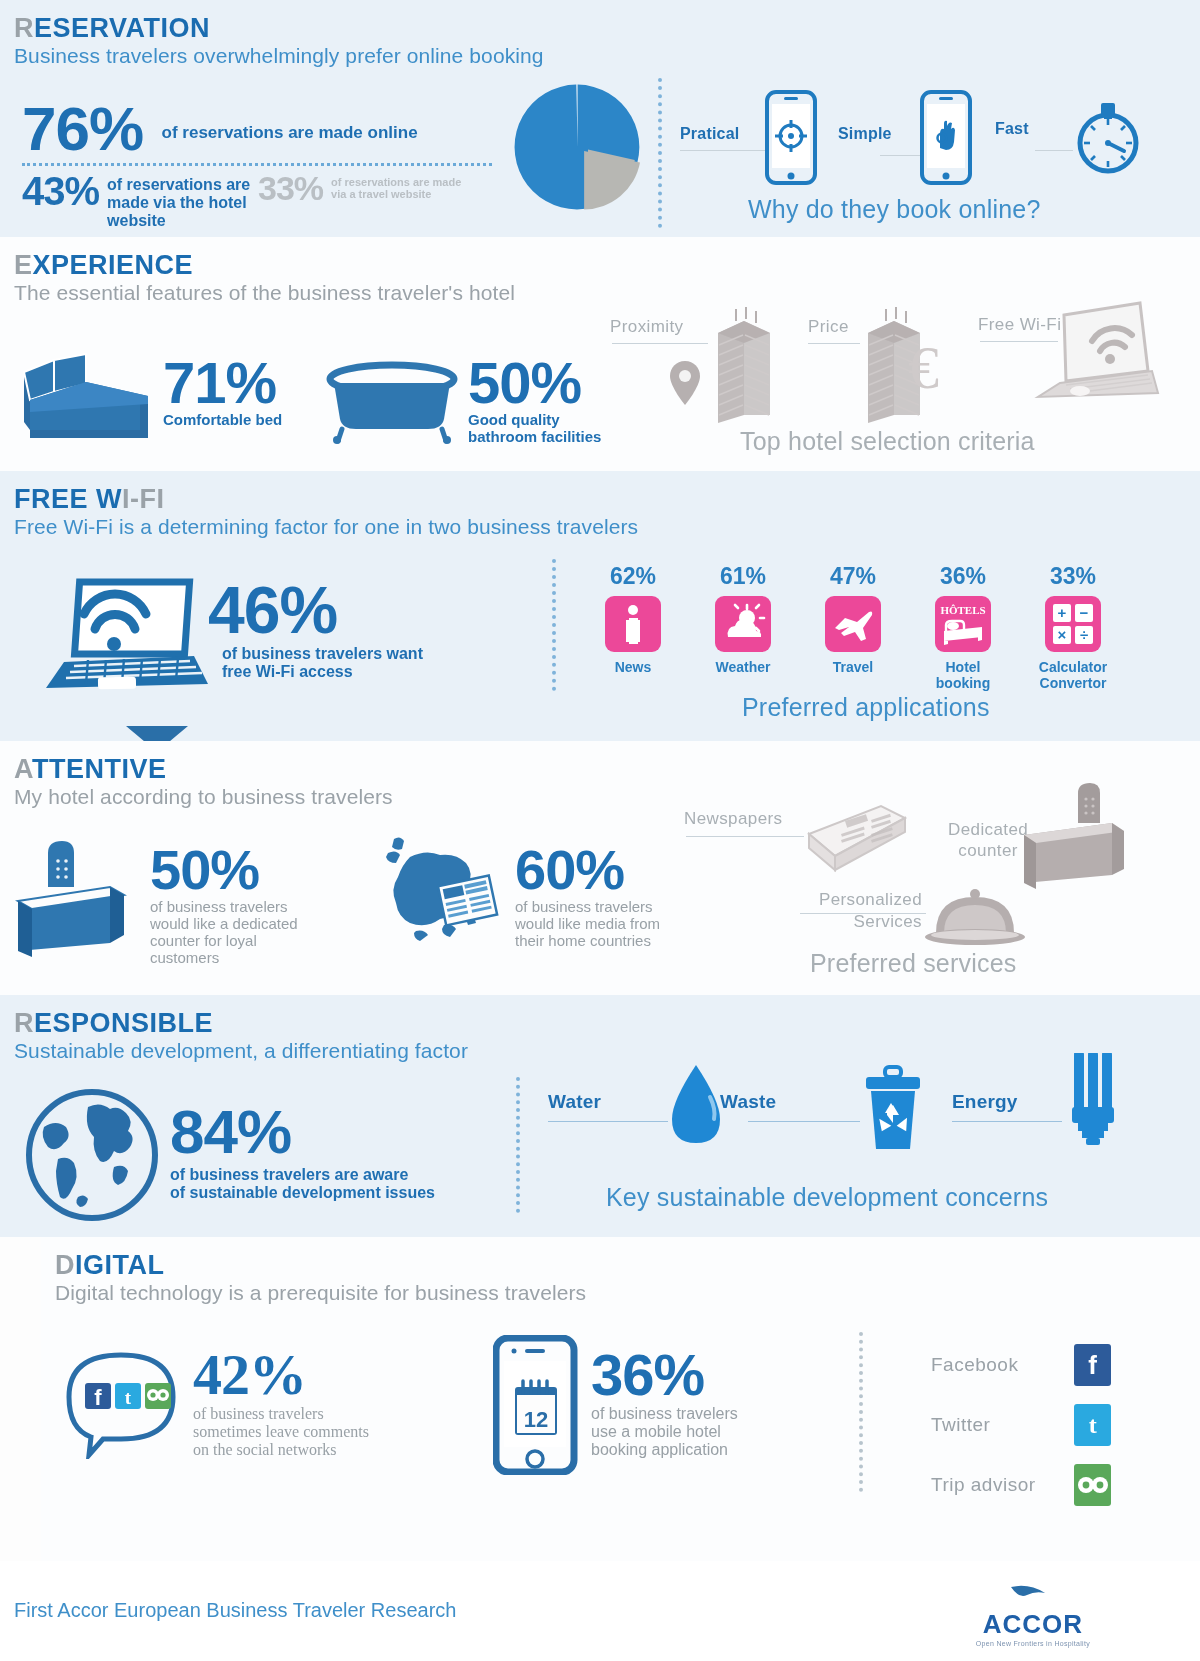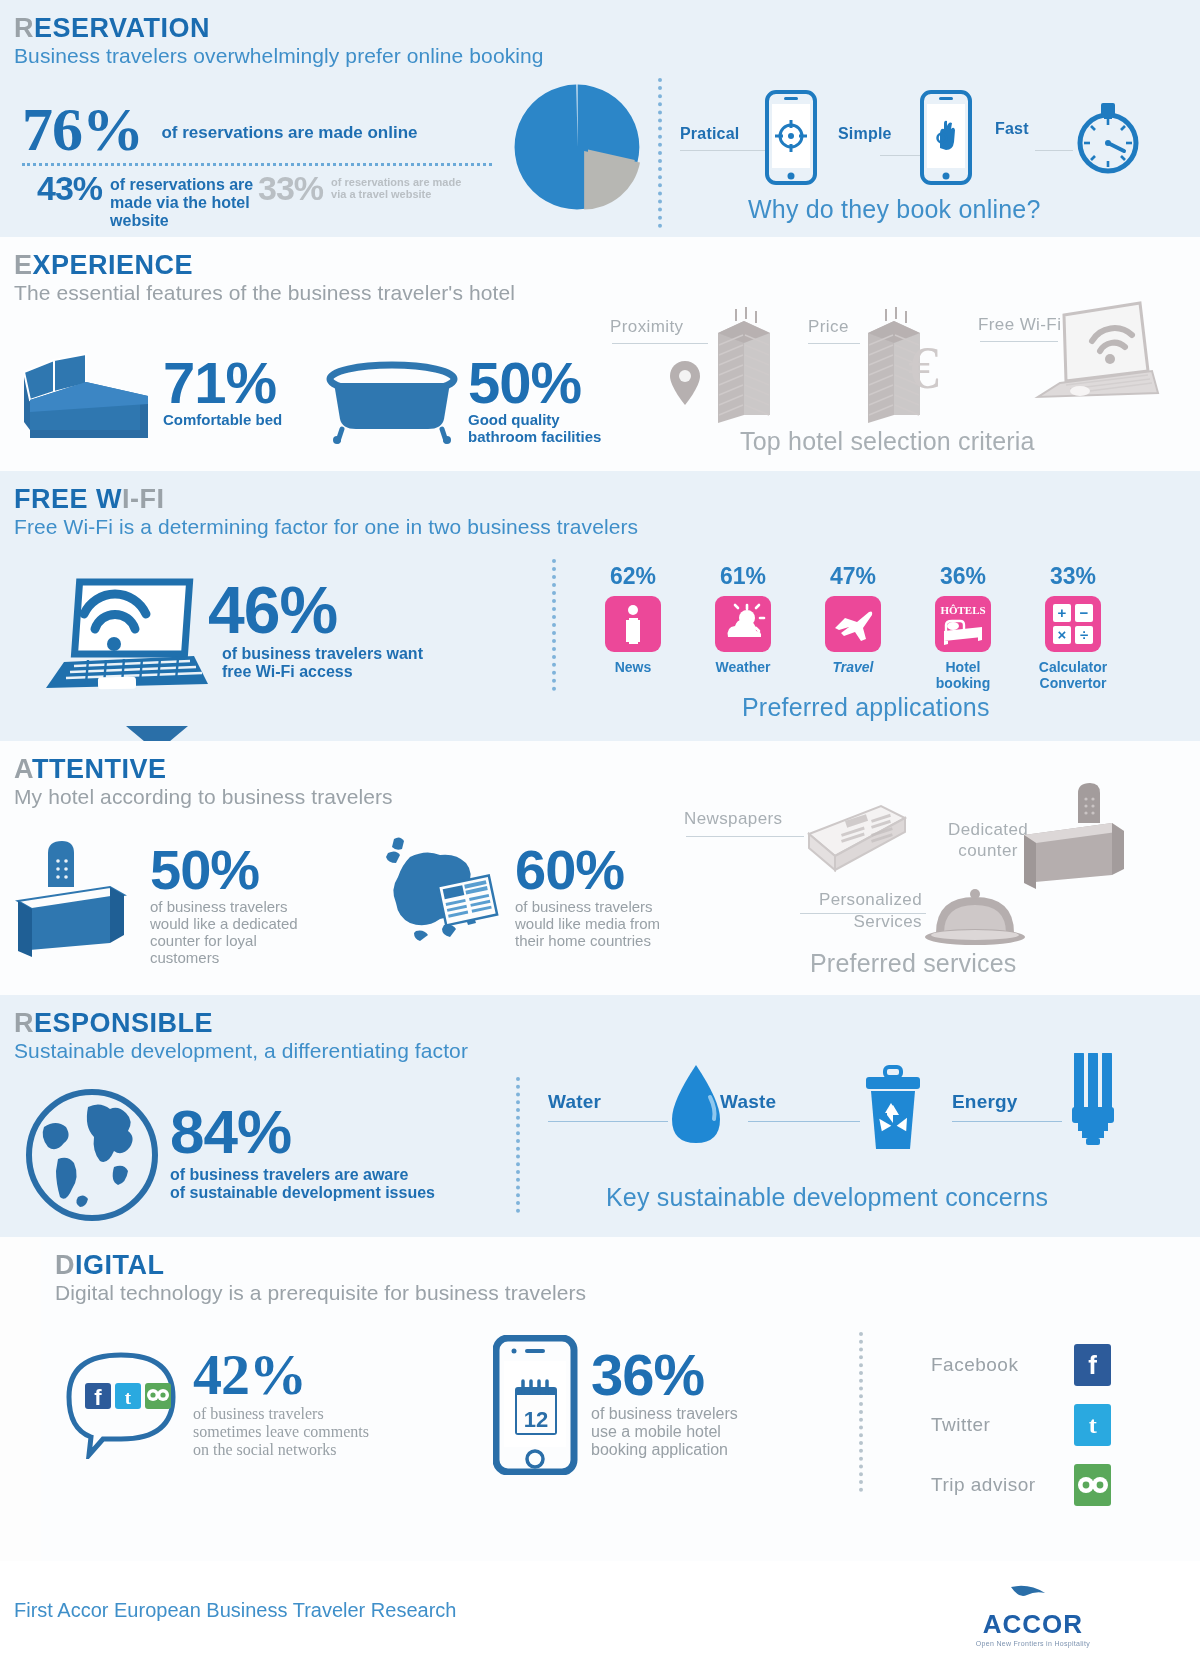--- a/index.html
+++ b/index.html
@@ -74,27 +74,27 @@
 
 <div class="page">
 
   <div class="band tint" style="height:237px;">
     <div class="sect-head">
       <div class="sect-title"><span class="cap">R</span><span>ESERVATION</span></div>
       <div class="sect-sub">Business travelers overwhelmingly prefer online booking</div>
     </div>
 
     <div class="abs" style="left:22px; top:100px;">
-      <span class="big" style="font-size:62px;font-family:Liberation Serif, serif;">76%</span>
+      <span class="big" style="font-size:62px;">76%</span>
       <span class="stat-note" style="font-size:17px; margin-left:14px; position:relative; top:-12px;">of reservations are made online</span>
     </div>
     <div class="abs dotted-line" style="left:22px; top:163px; width:470px; border-top:3px dotted #6aa9d8;"></div>
 
     <div class="abs" style="left:22px; top:172px; display:flex; align-items:flex-start;">
-      <span class="big" style="font-size:34px;margin-left:15px;">43%</span>
+      <span class="big" style="font-size:40px;">43%</span>
       <span class="stat-note" style="font-size:16px; margin-left:8px; margin-top:4px; white-space:pre-line;">of reservations are
 made via the hotel
 website</span>
     </div>
     <div class="abs" style="left:258px; top:172px; display:flex; align-items:flex-start;">
       <span class="big gray-note" style="font-size:34px; color:#b9bfc4;">33%</span>
       <span class="stat-note" style="font-size:11px; margin-left:8px; margin-top:4px; white-space:pre-line; color:#b9bfc4;">of reservations are made
 via a travel website</span>
     </div>
 
@@ -368,21 +368,21 @@
 
       <div class="app-col">
         <div class="app-pct">47%</div>
         <div style="display:flex; justify-content:center;">
           <div class="app-tile">
             <svg width="44" height="36" viewBox="0 0 44 36">
               <path d="M4 22 L14 12 L26 16 L38 6 Q42 4 41 9 L32 22 L35 33 L30 35 L24 26 L13 30 L10 27 L18 21 L8 24 Z" fill="#fff"></path>
             </svg>
           </div>
         </div>
-        <div class="app-name" style="white-space:pre-line;font-style:italic;">Travel</div>
+        <div class="app-name" style="white-space:pre-line;">Travel</div>
       </div>
 
       <div class="app-col">
         <div class="app-pct">36%</div>
         <div style="display:flex; justify-content:center;">
           <div class="app-tile">
             <svg width="50" height="50" viewBox="0 0 50 50">
               <text x="25" y="15" font-size="11" font-family="Liberation Serif, serif" font-weight="bold" fill="#fff" text-anchor="middle">HÔTELS</text>
               <path d="M8 34 L8 26 Q8 22 14 22 L22 22 Q26 22 26 26 L26 30" fill="none" stroke="#fff" stroke-width="2.4"></path>
               <ellipse cx="15" cy="27" rx="6" ry="4" fill="#fff"></ellipse>

